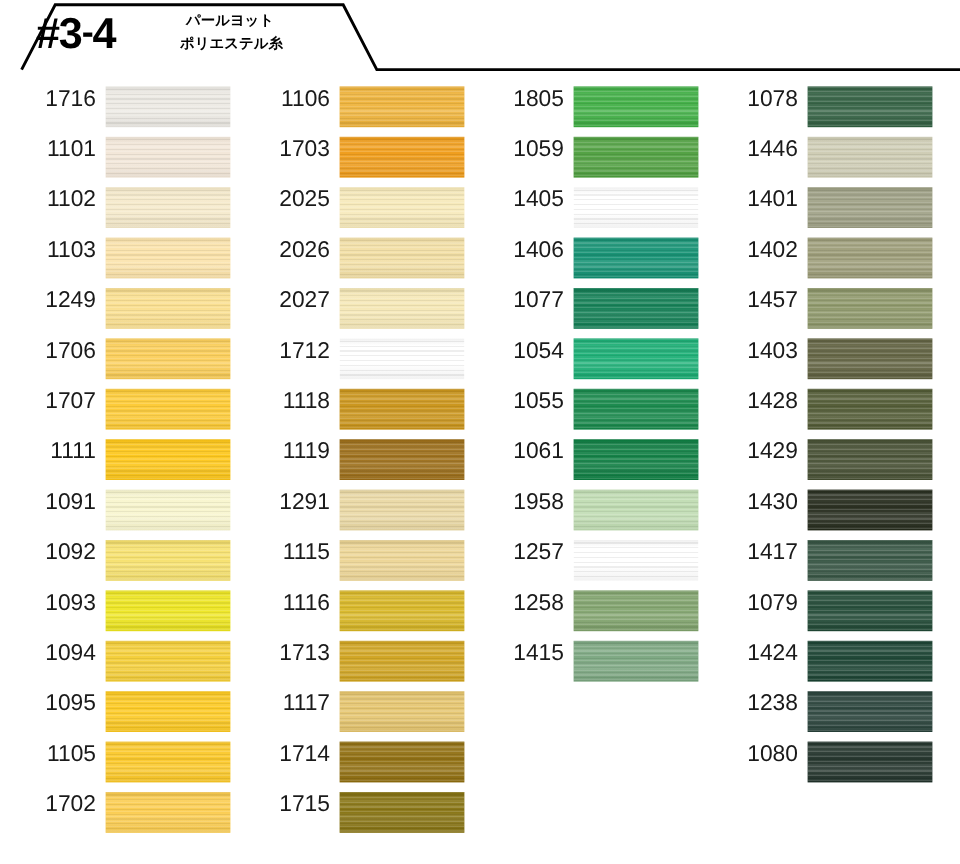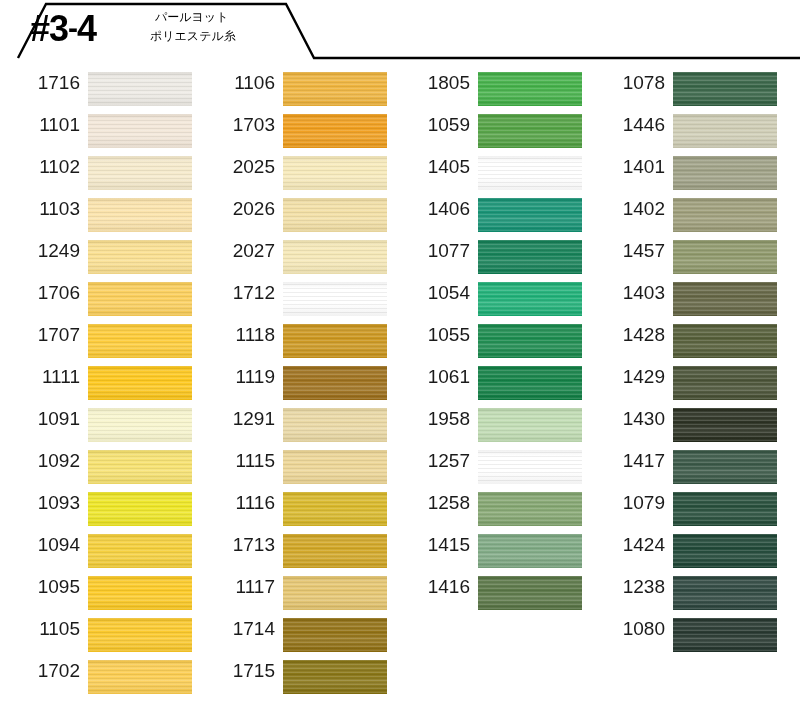--- a/index.html
+++ b/index.html
@@ -41,21 +41,21 @@
   }
   #header-title .dash {
     font-size: 30px;
     vertical-align: 3px;
   }
   #header-sub {
     position: absolute;
     left: 155px;
     top: 8px;
     font-size: 12px;
-    font-weight: normal;
+    font-weight: bold;
     line-height: 19px;
     white-space: nowrap;
   }
   #header-sub .sub-line-2 {
     margin-left: -5px;
   }
 
   
   #chart {
     position: absolute;
@@ -306,24 +306,20 @@
         <div class="swatch"></div>
       </div>
       <div class="row">
         <div class="code">1258</div>
         <div class="swatch" style="background: rgb(127, 162, 107);"></div>
       </div>
       <div class="row">
         <div class="code">1415</div>
         <div class="swatch" style="background: rgb(121, 165, 126);"></div>
       </div>
-      <div class="row">
-        <div class="code">1416</div>
-        <div class="swatch" style="background: rgb(83, 113, 63);"></div>
-      </div>
     </div>
     <div class="column">
       <div class="row">
         <div class="code">1078</div>
         <div class="swatch" style="background: rgb(47, 94, 63);"></div>
       </div>
       <div class="row">
         <div class="code">1446</div>
         <div class="swatch" style="background: rgb(205, 203, 178);"></div>
       </div>

